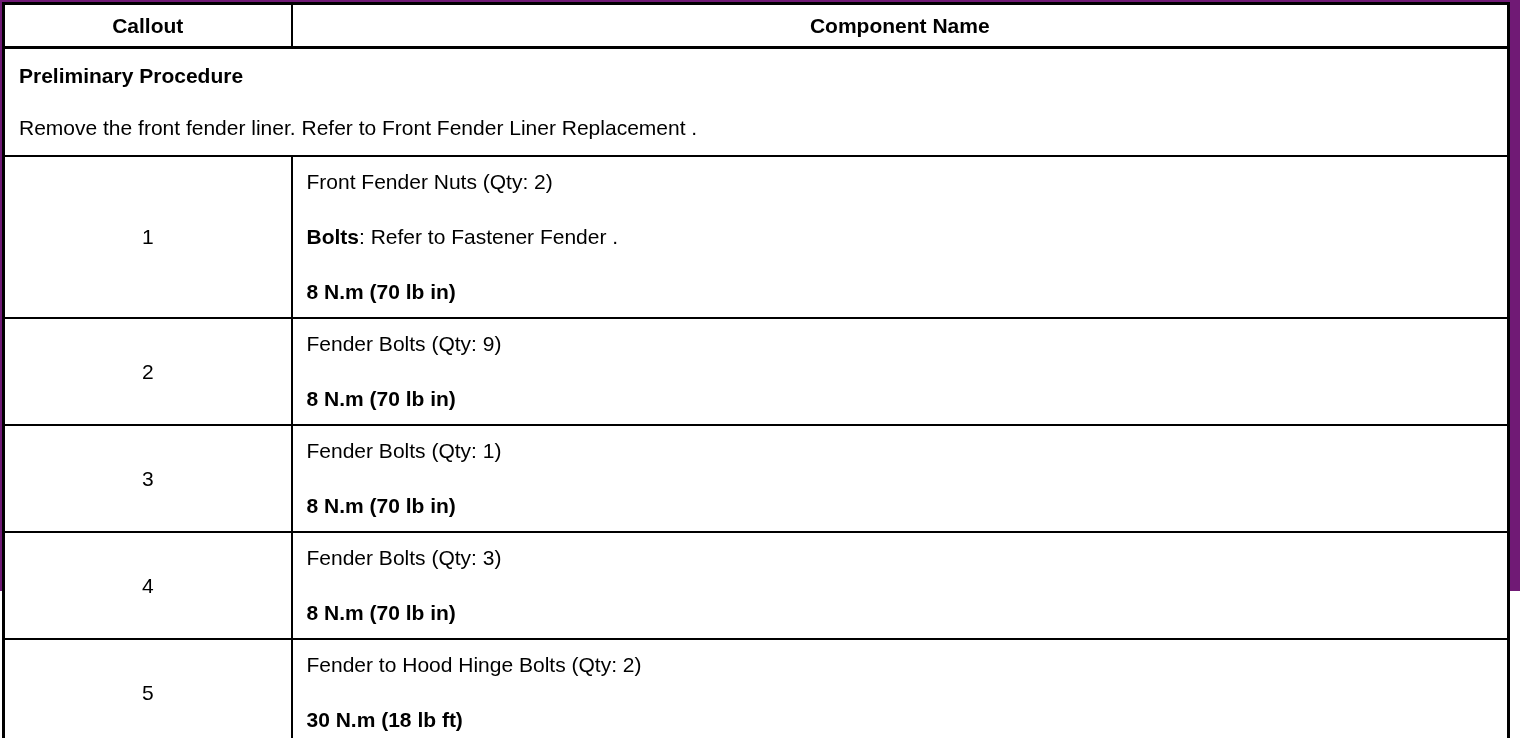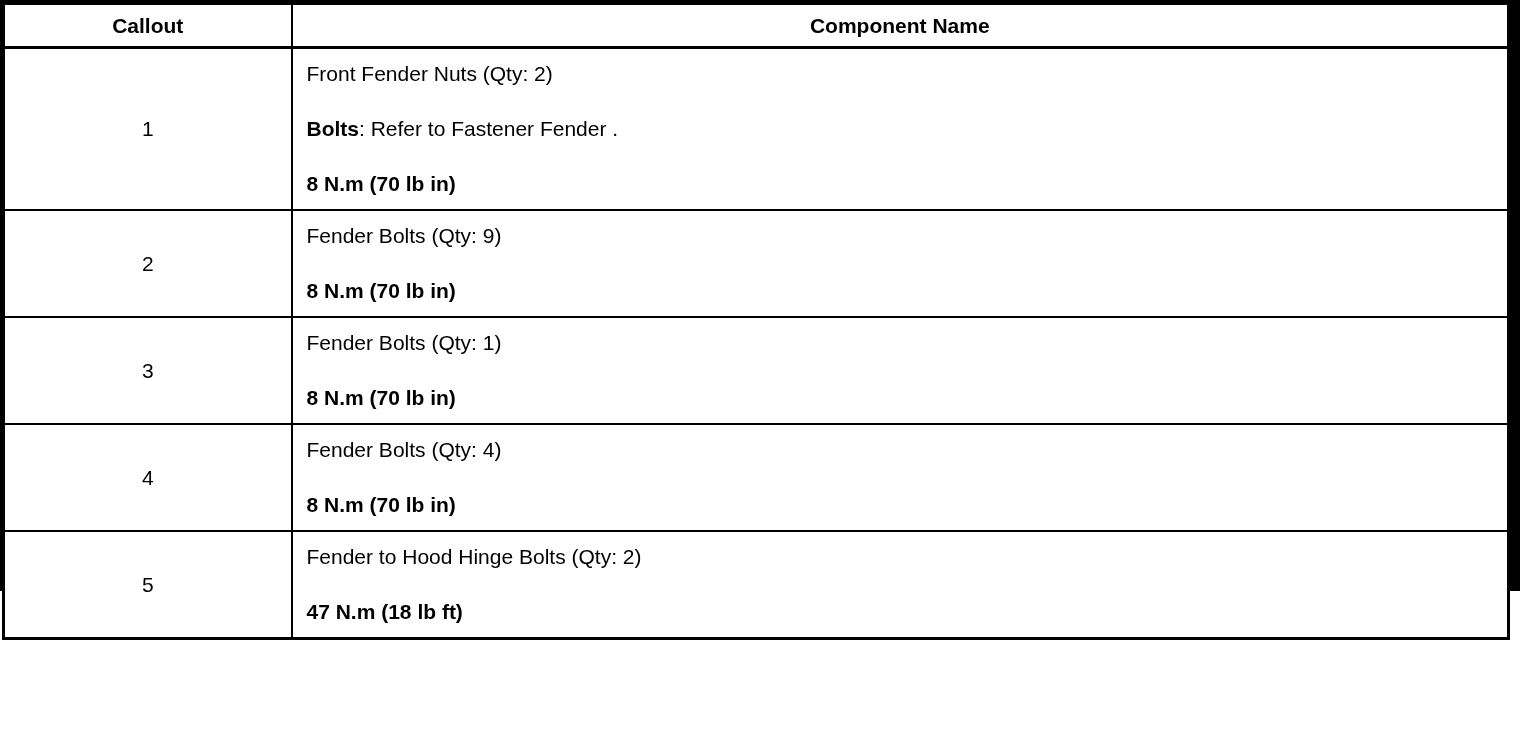--- a/index.html
+++ b/index.html
@@ -12,21 +12,21 @@
     height: 738px;
     font-family: "Liberation Sans", sans-serif;
     color: #000000;
     overflow: hidden;
   }
 
   .sheet {
     position: relative;
     width: 1520px;
     height: 591px;
-    background: #000000;
+    background: #701a75;
   }
 
   table.spec-table {
     position: absolute;
     left: 2px;
     top: 2px;
     width: 1508px;
     border-collapse: collapse;
     table-layout: fixed;
     background: #ffffff;
@@ -128,20 +128,26 @@
 
     <thead>
       <tr>
         <th class="hdr hdr-callout">Callout</th>
         <th class="hdr hdr-name">Component Name</th>
       </tr>
     </thead>
 
     <tbody>
 
+      <tr>
+        <td class="prelim" colspan="2">
+          <p class="prelim-title">Preliminary Procedure</p>
+          <p class="prelim-body">Remove the front fender liner. Refer to Front Fender Liner Replacement .</p>
+        </td>
+      </tr>
 
       <tr>
         <td class="callout-cell">1</td>
         <td class="name-cell">
           <div class="name-line">Front Fender Nuts (Qty: 2)</div>
           <div class="name-line notice-line"><span class="notice-word">Bolts</span><span>: Refer to Fastener Fender .</span></div>
           <div class="name-line torque">8 N.m (70 lb in)</div>
         </td>
       </tr>
 
@@ -157,29 +163,29 @@
         <td class="callout-cell">3</td>
         <td class="name-cell">
           <div class="name-line">Fender Bolts (Qty: 1)</div>
           <div class="name-line torque">8 N.m (70 lb in)</div>
         </td>
       </tr>
 
       <tr>
         <td class="callout-cell">4</td>
         <td class="name-cell">
-          <div class="name-line">Fender Bolts (Qty: 4)</div>
+          <div class="name-line">Fender Bolts (Qty: 3)</div>
           <div class="name-line torque">8 N.m (70 lb in)</div>
         </td>
       </tr>
 
       <tr>
         <td class="callout-cell">5</td>
         <td class="name-cell">
           <div class="name-line">Fender to Hood Hinge Bolts (Qty: 2)</div>
-          <div class="name-line torque">47 N.m (18 lb ft)</div>
+          <div class="name-line torque">30 N.m (18 lb ft)</div>
         </td>
       </tr>
 
     </tbody>
   </table>
 
 </div>
 
 </body></html>

